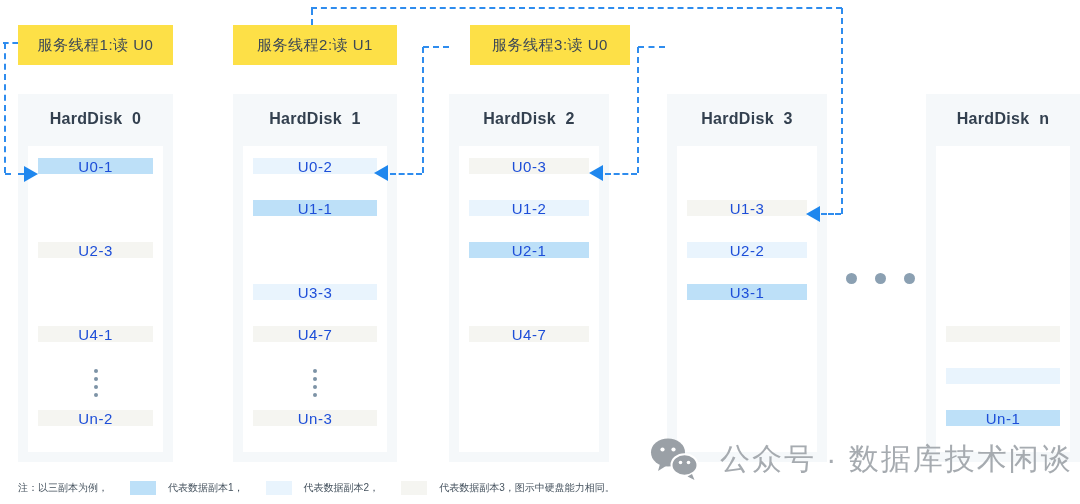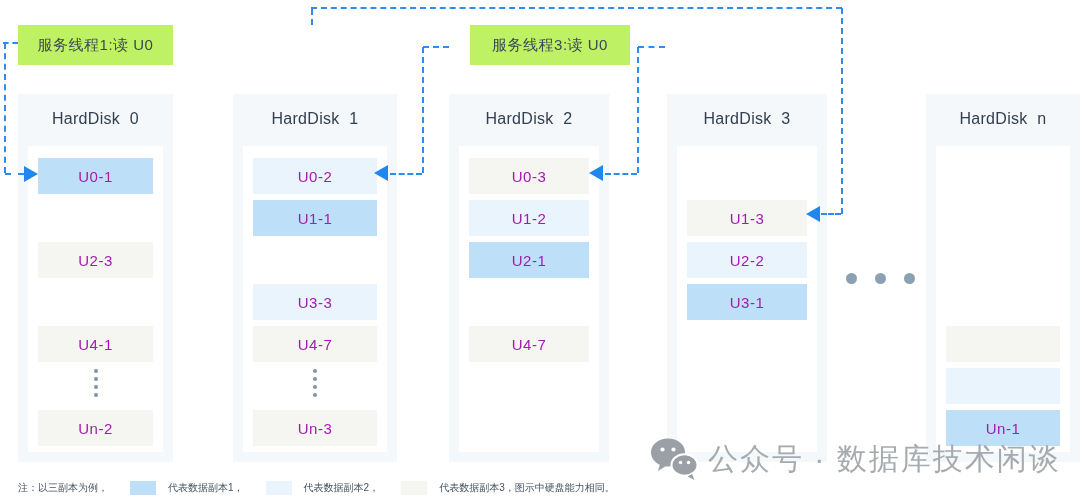--- a/index.html
+++ b/index.html
@@ -3,37 +3,37 @@
 <meta charset="utf-8">
 <style>
   html,body{margin:0;padding:0;}
   body{
     width:1080px;height:504px;position:relative;overflow:hidden;
     background:#ffffff;font-family:"Liberation Sans",sans-serif;
   }
   .canvas{position:absolute;left:0;top:0;width:1080px;height:504px;}
 
   .thread-label{
-    position:absolute;top:25px;height:40px;background:#bef264;
+    position:absolute;top:25px;height:40px;background:#fde047;
     color:#3d4856;font-size:15px;display:flex;align-items:center;justify-content:center;
     letter-spacing:0.5px;
   }
 
   .disk{position:absolute;top:94px;height:368px;background:#f5f8fa;}
   .disk-title{
     position:absolute;top:0;left:0;right:0;height:50px;
     display:flex;align-items:center;justify-content:center;
-    font-size:16px;font-weight:400;color:#33404f;word-spacing:5px;letter-spacing:0.3px;
+    font-size:16px;font-weight:700;color:#33404f;word-spacing:5px;letter-spacing:0.3px;
   }
   .panel{position:absolute;left:10px;right:10px;top:52px;height:306px;background:#ffffff;}
 
   .cell{
-    position:absolute;left:10px;right:10px;height:36px;
+    position:absolute;left:10px;right:10px;height:16px;
     display:flex;align-items:center;justify-content:center;
-    font-size:15px;color:#a21caf;letter-spacing:0.5px;
+    font-size:15px;color:#1d4ed8;letter-spacing:0.5px;
   }
   .row0{top:12px}.row1{top:54px}.row2{top:96px}.row3{top:138px}
   .row4{top:180px}.row5{top:222px}.row6{top:264px}
   .r1{background:#bde0f8;}
   .r2{background:#e9f4fd;text-align:center;}
   .r3{background:#f5f5f1;}
 
   .dash-h{position:absolute;border-top:2px dashed #2e8cee;}
   .dash-v{position:absolute;border-left:2px dashed #2e8cee;}
   .arrow-right{position:absolute;width:0;height:0;
@@ -48,31 +48,32 @@
   .hdots{position:absolute;left:846px;top:273px;display:flex;gap:18px;}
   .hdots .dot{width:11px;height:11px;border-radius:50%;background:#8ba0b2;}
 
   .legend{
     position:absolute;left:18px;top:478px;height:20px;
     display:flex;align-items:center;font-size:10px;color:#46535f;white-space:nowrap;
   }
   .swatch{width:26px;height:14px;margin:0 12px 0 22px;flex:0 0 auto;}
 
   .watermark{
-    position:absolute;left:650px;top:437px;display:flex;align-items:center;gap:10px;
+    position:absolute;left:650px;top:437px;display:flex;align-items:center;gap:22px;
     color:#a6abb0;font-size:30px;letter-spacing:2px;white-space:nowrap;
   }
   .wm-icon{width:48px;height:44px;flex:0 0 auto;}
 </style>
 </head>
 <body>
 
 <div class="canvas">
 
   <div class="thread-label" style="left:18px;width:155px">服务线程1:读 U0</div>
+  <div class="thread-label" style="left:233px;width:164px">服务线程2:读 U1</div>
   <div class="thread-label" style="left:470px;width:160px">服务线程3:读 U0</div>
 
   <div class="disk" style="left:18px;width:155px">
     <div class="disk-title">HardDisk 0</div>
     <div class="panel">
       <div class="cell r1 row0">U0-1</div>
       <div class="cell r3 row2">U2-3</div>
       <div class="cell r3 row4">U4-1</div>
       <div class="vdots">
         <span class="dot"></span>

